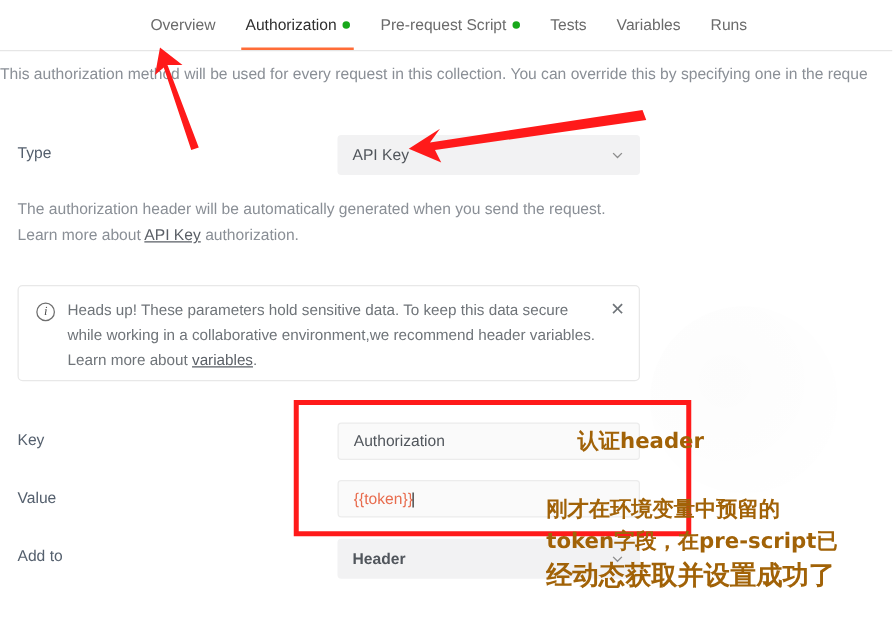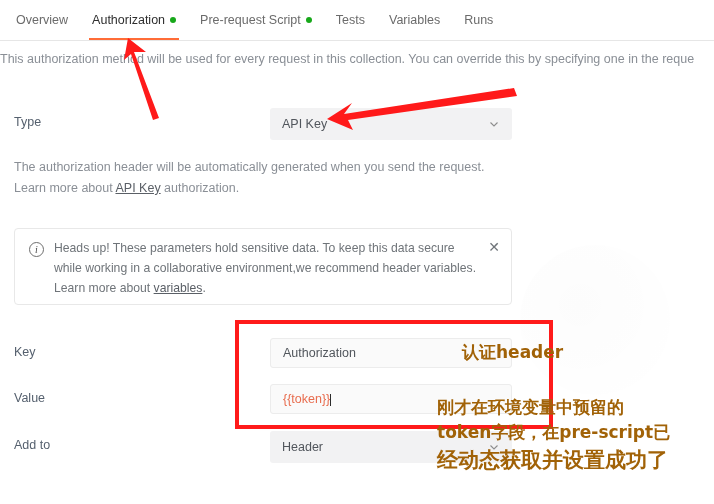--- a/index.html
+++ b/index.html
@@ -8,21 +8,21 @@
     background: #ffffff;
     font-family: "Liberation Sans", sans-serif;
     overflow: hidden;
   }
   #root { position: relative; width: 714px; height: 504px; background:#fff; }
 
   
   .tabbar {
     position: absolute; left: 0; top: 0; width: 714px; height: 41px;
     border-bottom: 1px solid #e6e6e6;
-    display: flex; align-items: flex-start; padding-left: 4px;
+    display: flex; align-items: flex-start; padding-left: 4px; justify-content: center;
   }
   .tab {
     position: relative;
     display: flex; align-items: center; gap: 5px;
     height: 40px;
     padding: 0 12px;
     font-size: 12.5px; color: #6b6b6b;
     white-space: nowrap;
     cursor: pointer;
   }
@@ -188,21 +188,21 @@
     <span style="color:#51565c;">Authorization</span>
   </div>
 
   <div class="label" style="left:14px; top:391px;">Value</div>
   <div class="field-plain" style="left:270px; top:384px; width:242px; height:30px;">
     <span class="val-var">{{token}}</span>
       <span class="caret"></span>
   </div>
 
   <div class="label" style="left:14px; top:438px;">Add to</div>
-  <div class="field" style="left:270px; top:431px; width:242px; height:32px;">
+  <div class="field" style="left:270px; top:431px; width:242px; height:32px;font-weight:bold;">
     <span>Header</span>
     <span class="chev">
       <svg width="12" height="12" viewBox="0 0 12 12">
           <path d="M2.5 4.5 L6 8 L9.5 4.5" fill="none" stroke="#8d8d8d" stroke-width="1.1"></path>
         </svg>
     </span>
   </div>
 
   <div class="faint-logo"></div>
 

